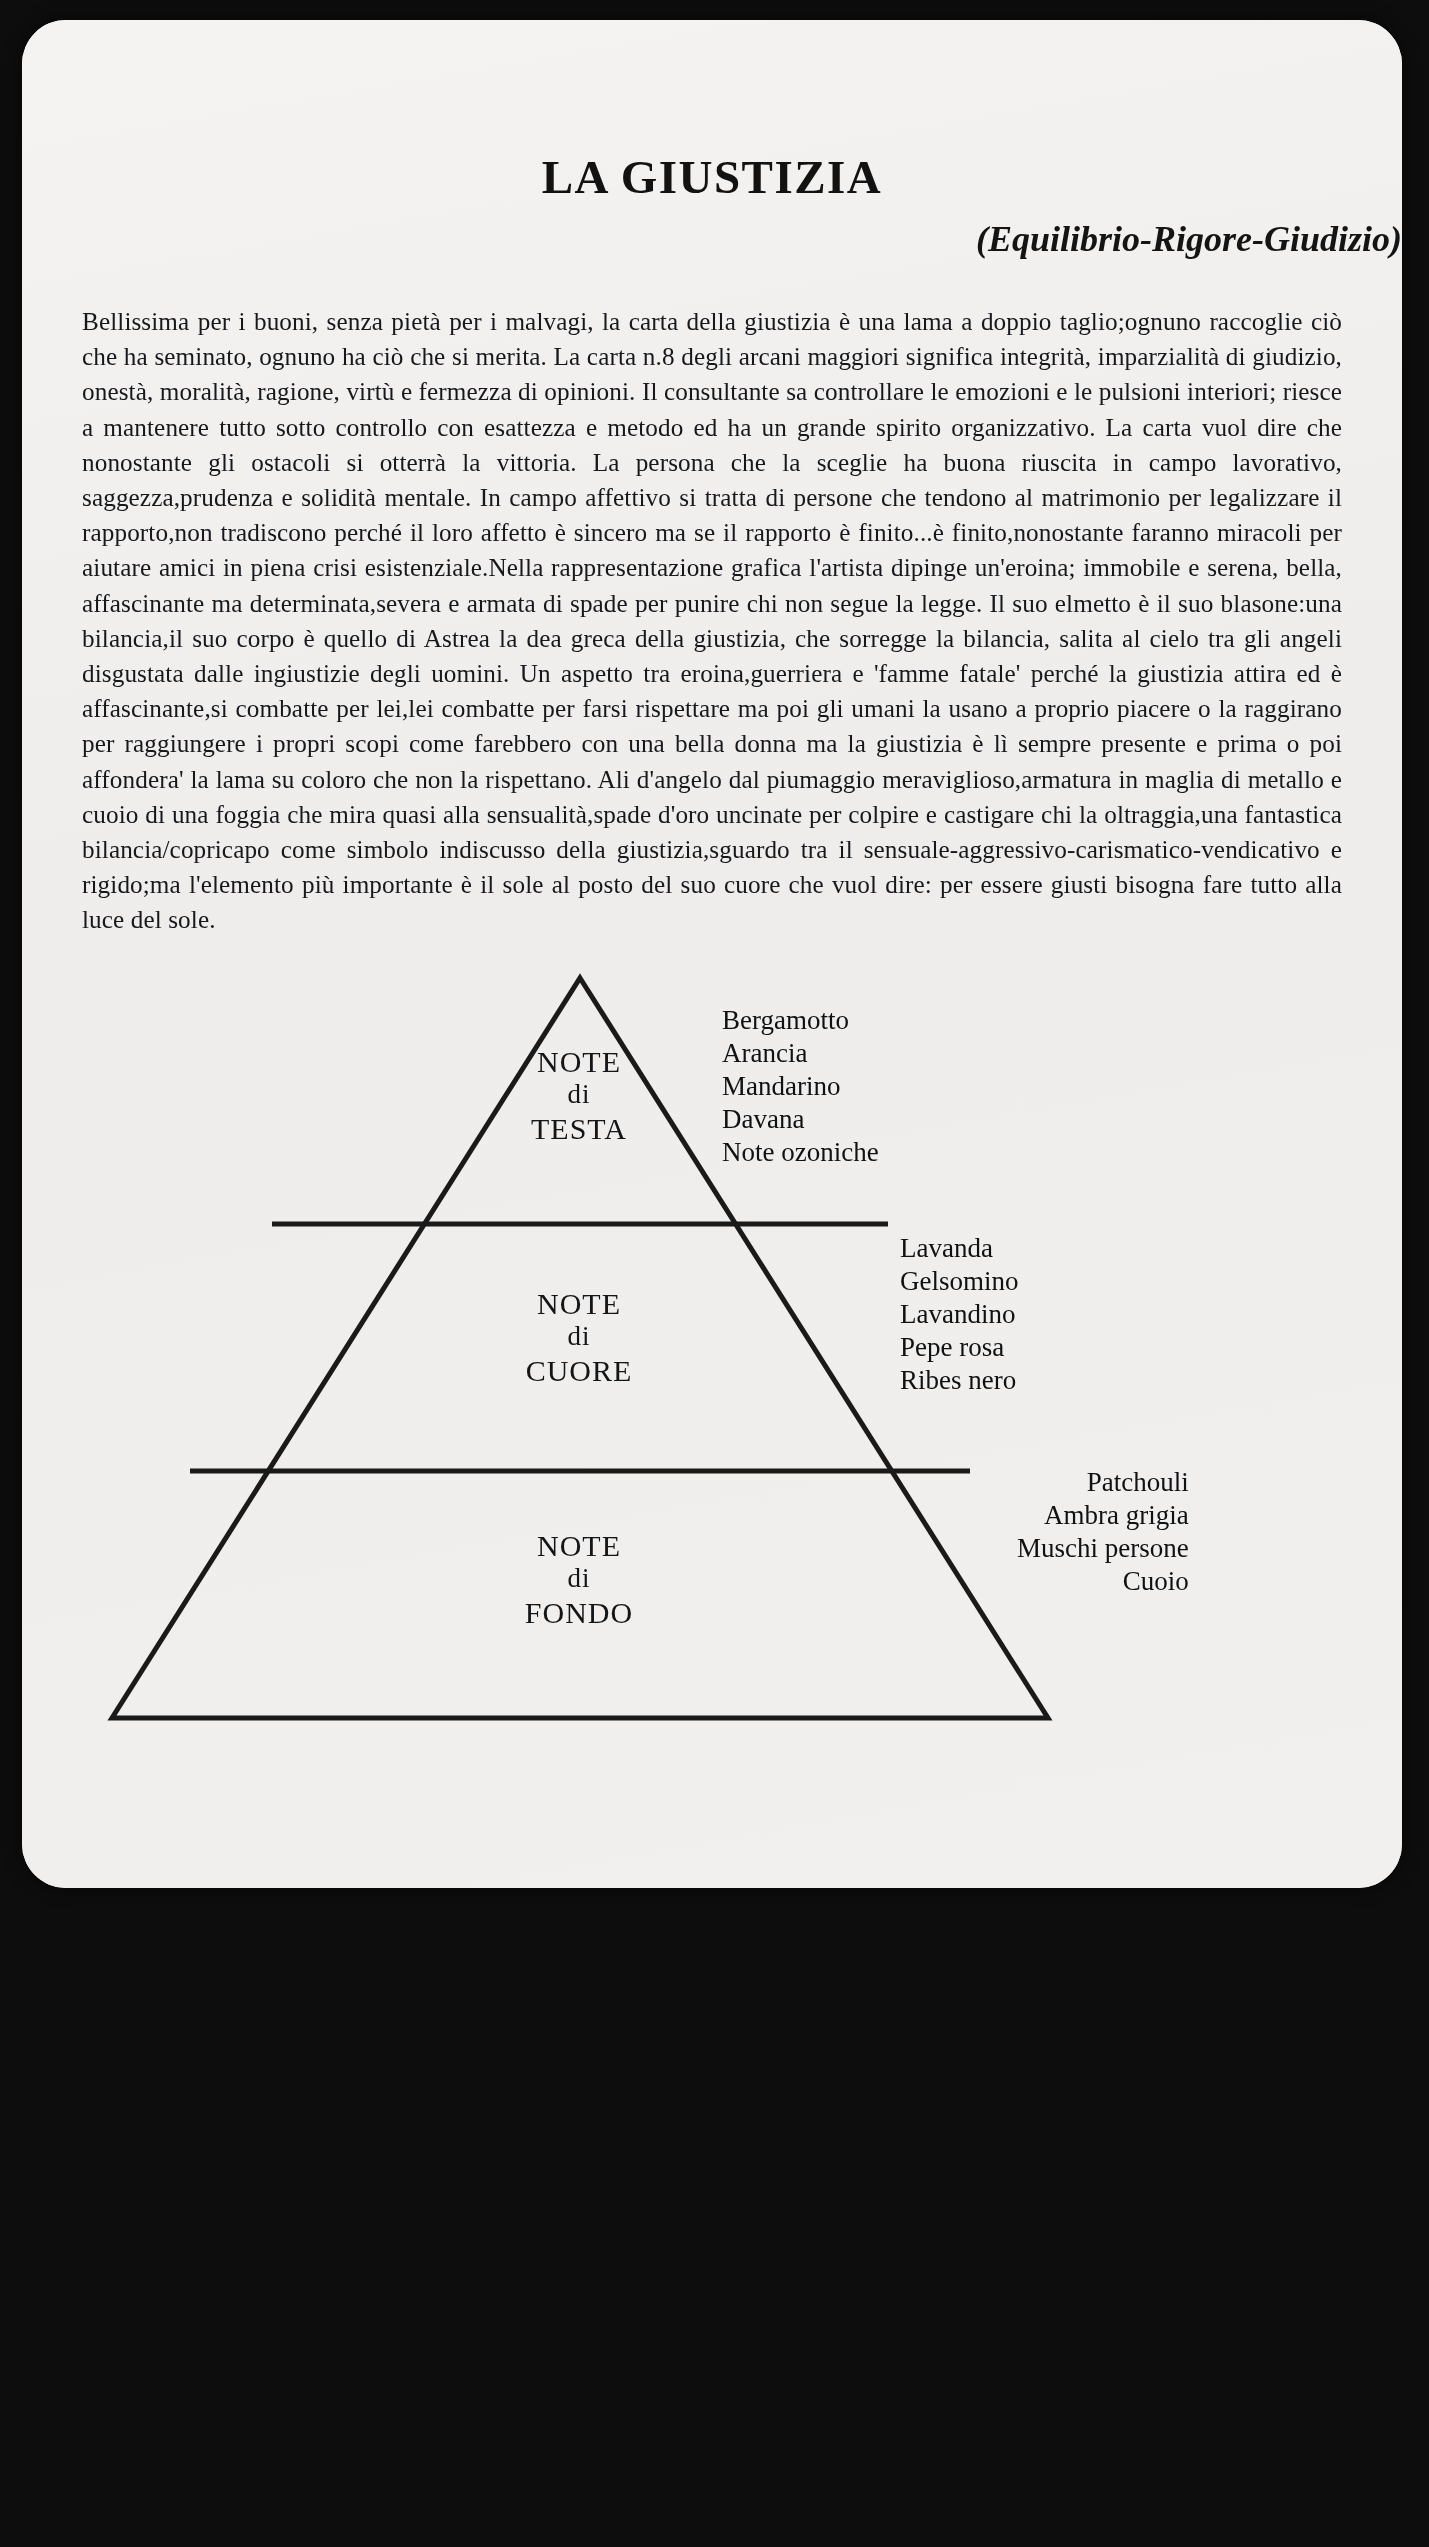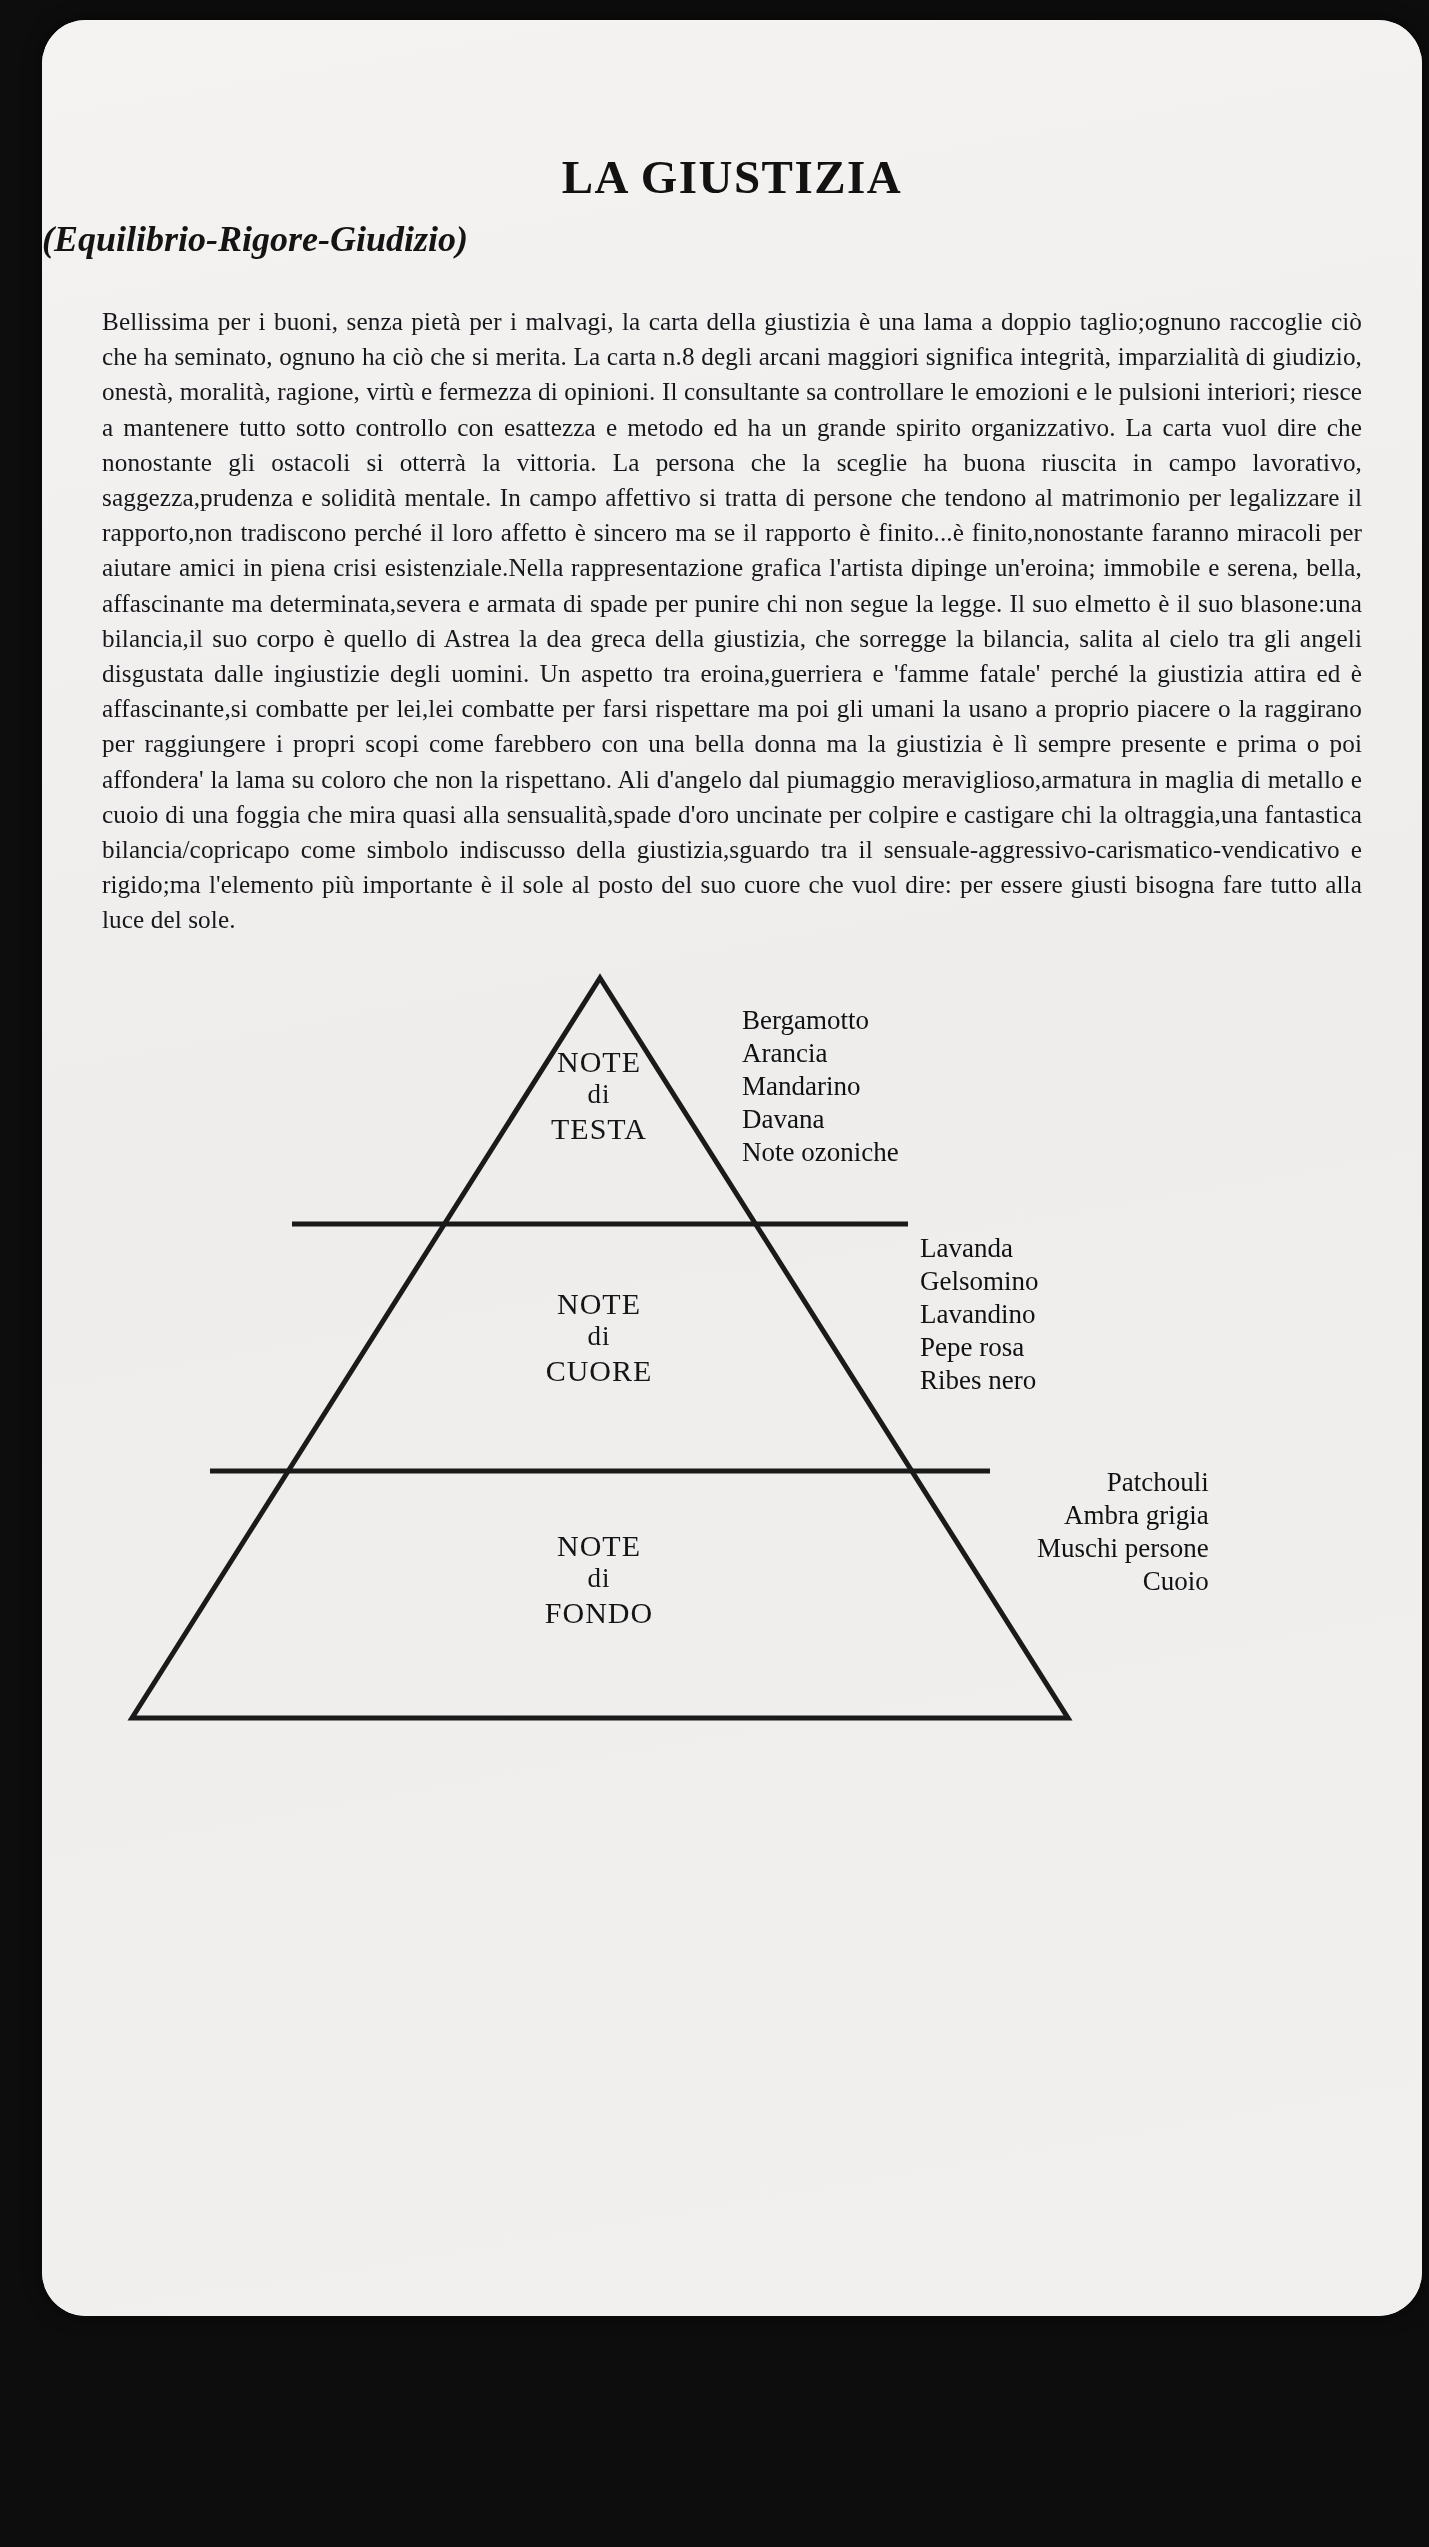--- a/index.html
+++ b/index.html
@@ -17,43 +17,42 @@
     position: relative;
     width: 1429px;
     height: 2547px;
     background: #0d0d0e;
   }
   .card {
     position: absolute;
     left: 22px;
     top: 20px;
     width: 1380px;
-    height: 2296px;
+    height: 1868px;
     background: #f2f1f0;
     border-radius: 44px;
     box-shadow: 0 0 18px rgba(0,0,0,0.55);
     overflow: hidden;
-    margin-left: 20px;
   }
   .card-inner {
     position: absolute;
     left: 0; top: 0; right: 0; bottom: 0;
     background: linear-gradient(170deg, #f4f3f2 0%, #eeedec 45%, #f1f0ef 100%);
   }
   .title {
     text-align: center;
     font-size: 47px;
     font-weight: bold;
     letter-spacing: 1.5px;
     color: #121212;
     margin-top: 130px;
     font-family: "Liberation Serif", serif;
   }
   .subtitle {
-    text-align: left;
+    text-align: right;
     font-size: 36px;
     font-weight: bold;
     font-style: italic;
     color: #141414;
     margin-top: 14px;
     font-family: "Liberation Serif", serif;
   }
   .body-text {
     margin: 44px 60px 0 60px;
     font-size: 25.2px;

